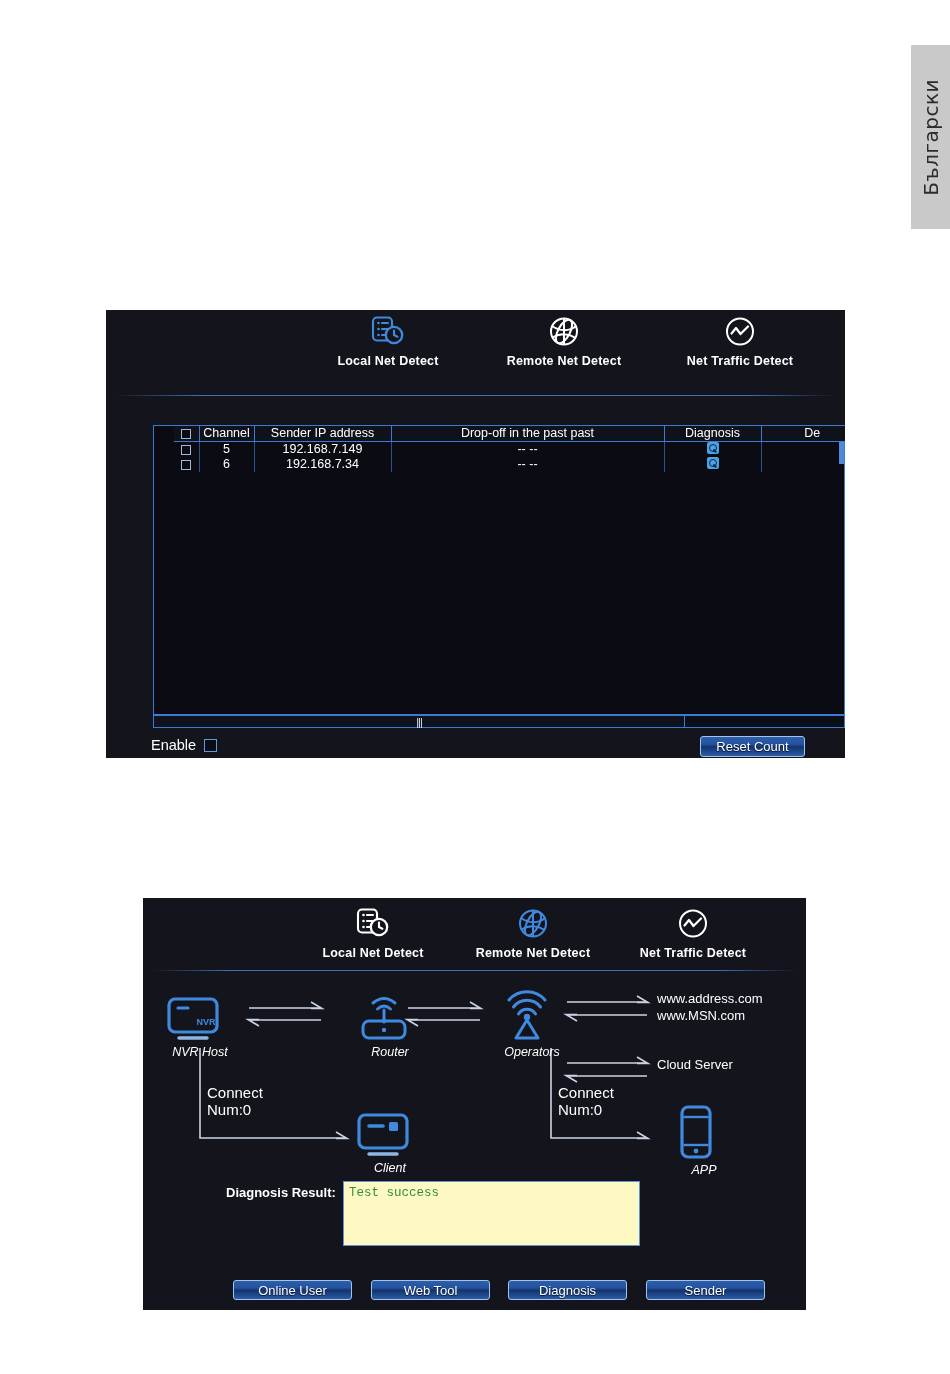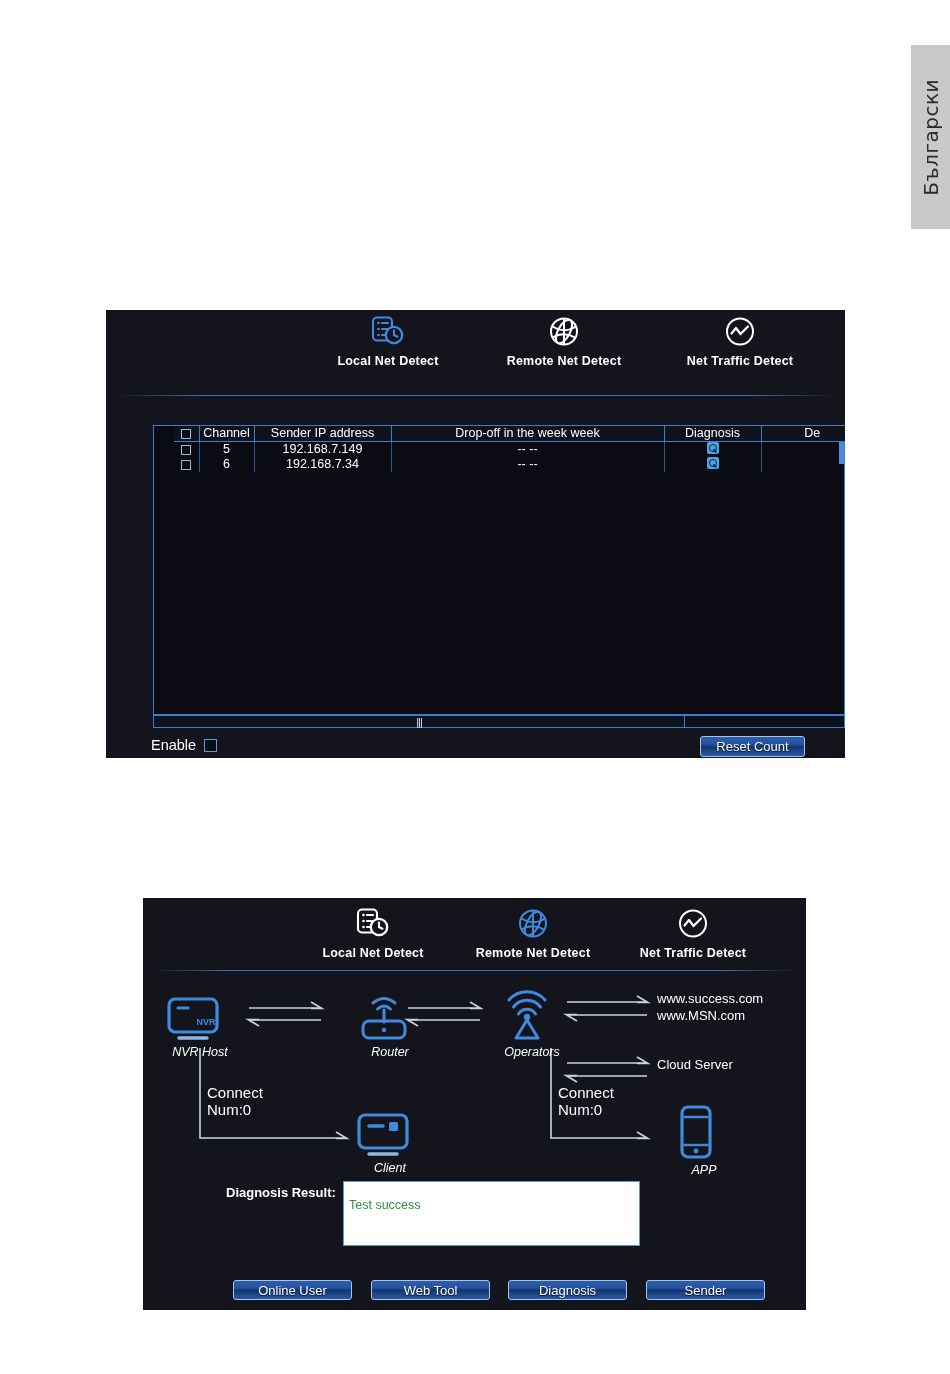--- a/index.html
+++ b/index.html
@@ -138,22 +138,23 @@
   .node .nlbl {
     margin-top: 3px; font-size: 12.5px; color: #ffffff; white-space: nowrap; font-style: italic;
   }
   .txt { position: absolute; font-size: 15px; color: #ffffff; white-space: nowrap; }
   .sitetxt { position:absolute; font-size: 13px; color:#ffffff; white-space: nowrap; line-height: 17px; }
 
   .dr-label { position:absolute; font-size: 13px; font-weight: bold; color:#ffffff; white-space:nowrap; }
   .dr-box {
     position:absolute;
     border: 1.4px solid #5d93d8;
-    background: #ffffff;
-    padding: 16px 5px;
+    background: #fef9c3;
+    padding: 4px 5px;
+    font-family: Liberation Mono, monospace;
   }
   .dr-box .ok { font-size: 12.5px; color: #2f8f3f; }
 
   svg { display:block; overflow: visible; }
 </style>
 </head>
 <body>
 
 <div class="page">
 
@@ -225,21 +226,21 @@
             <col style="width:97px">
             <col style="width:102px">
         </colgroup>
         <thead>
           <tr>
             <th>
               <span class="chk"></span>
             </th>
             <th>Channel</th>
             <th>Sender IP address</th>
-            <th>Drop-off in the week week</th>
+            <th>Drop-off in the past past</th>
             <th>Diagnosis</th>
             <th>De</th>
           </tr>
         </thead>
         <tbody>
           <tr>
             <td>
               <span class="chk"></span>
             </td>
             <td>5</td>
@@ -421,21 +422,21 @@
       </svg>
       <div class="nlbl">APP</div>
     </div>
 
     <div class="txt" style="left:64px; top:186px;">Connect</div>
     <div class="txt" style="left:64px; top:203px;">Num:0</div>
 
     <div class="txt" style="left:415px; top:186px;">Connect</div>
     <div class="txt" style="left:415px; top:203px;">Num:0</div>
 
-    <div class="sitetxt" style="left:514px; top:92px;">www.success.com</div>
+    <div class="sitetxt" style="left:514px; top:92px;">www.address.com</div>
     <div class="sitetxt" style="left:514px; top:109px;">www.MSN.com</div>
     <div class="sitetxt" style="left:514px; top:158px;">Cloud Server</div>
 
     <div class="dr-label" style="left:83px; top:287px;">Diagnosis Result:</div>
     <div class="dr-box" style="left:200px; top:283px; width:297px; height:65px;">
       <div class="ok">Test success</div>
     </div>
 
     <div class="btn" style="left:90px; top:382px; width:119px; height:20px;">Online User</div>
     <div class="btn" style="left:228px; top:382px; width:119px; height:20px;">Web Tool</div>

